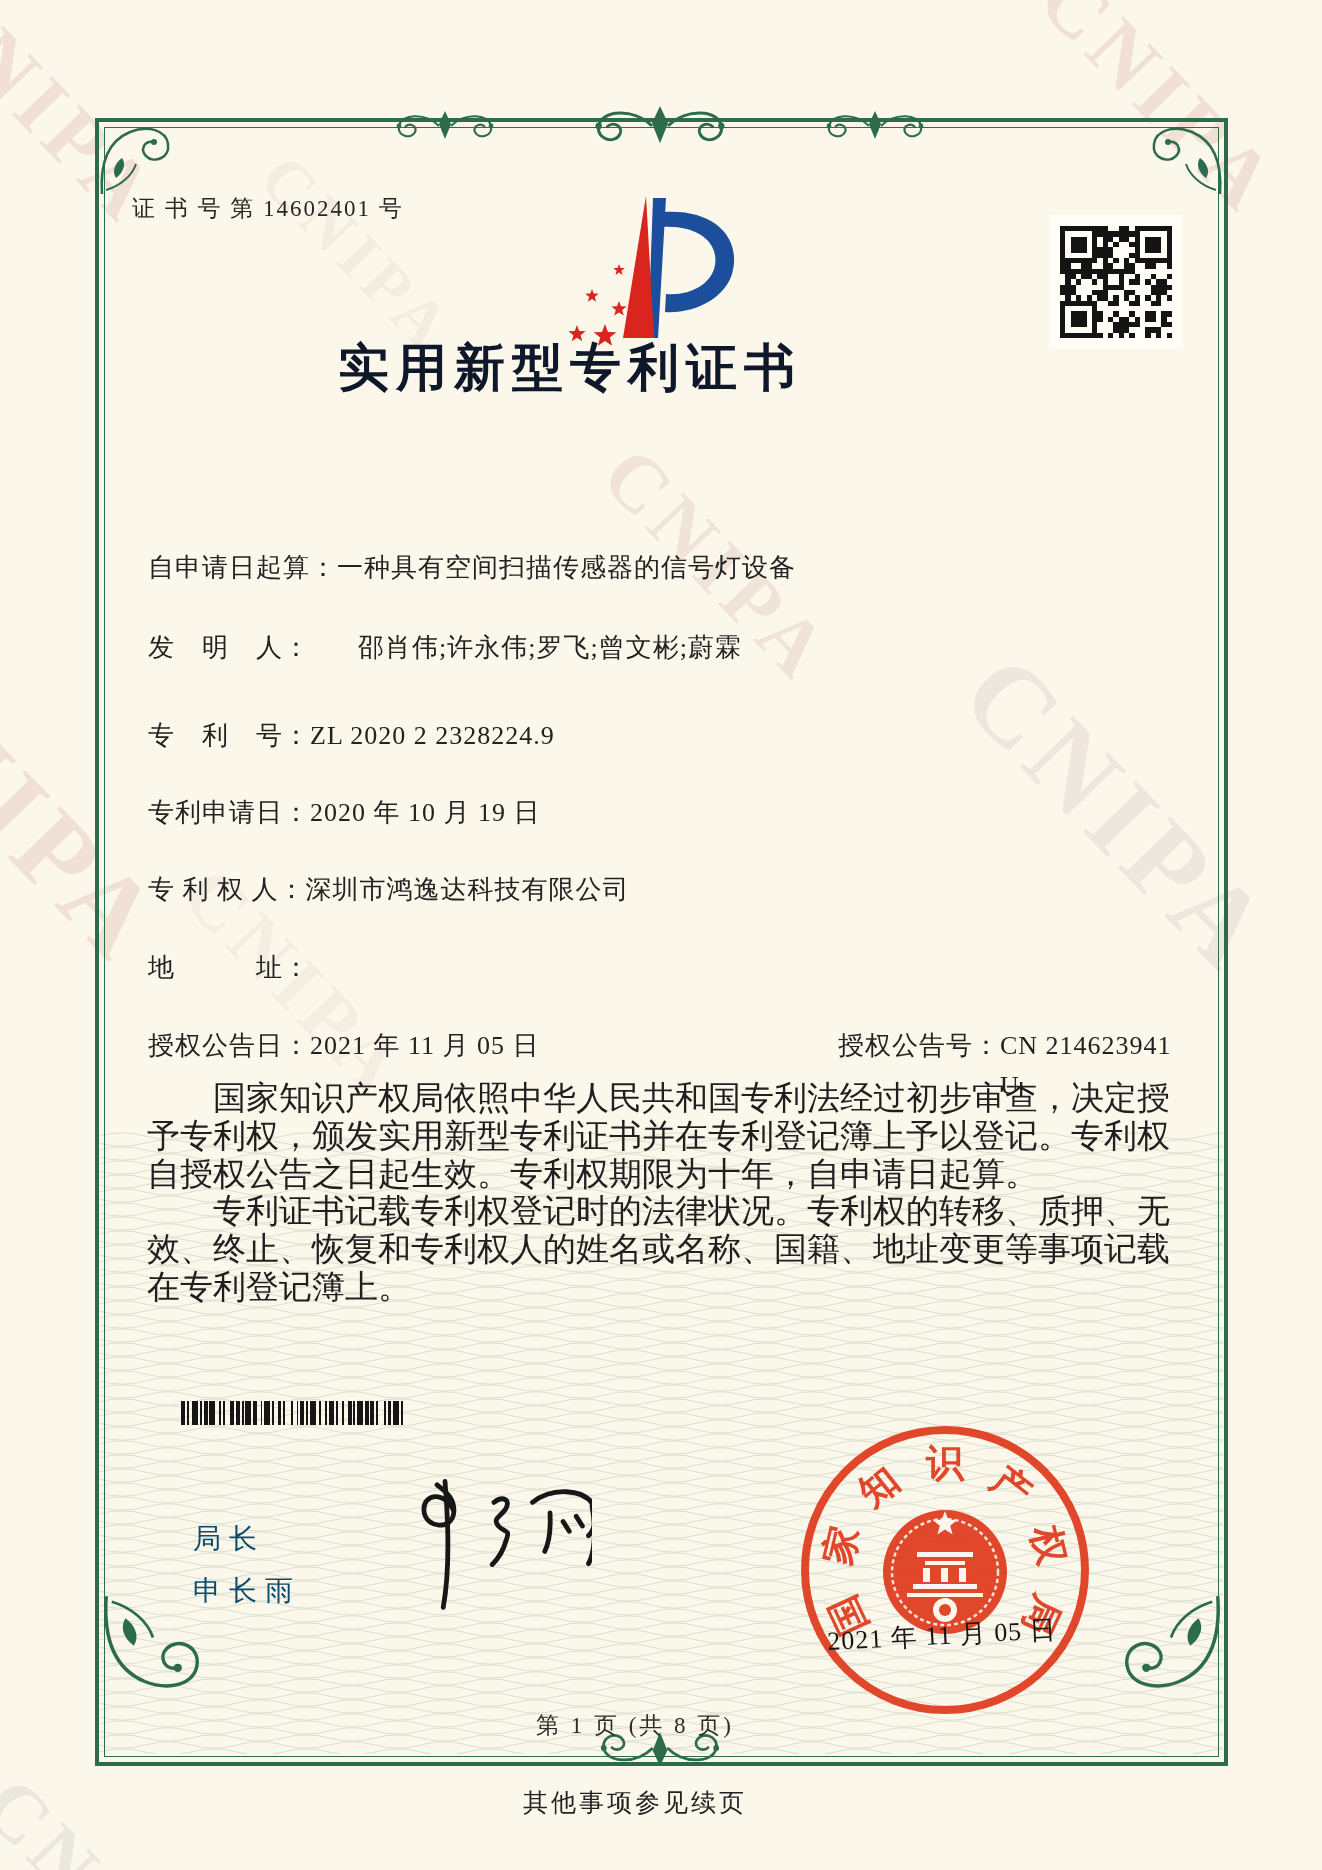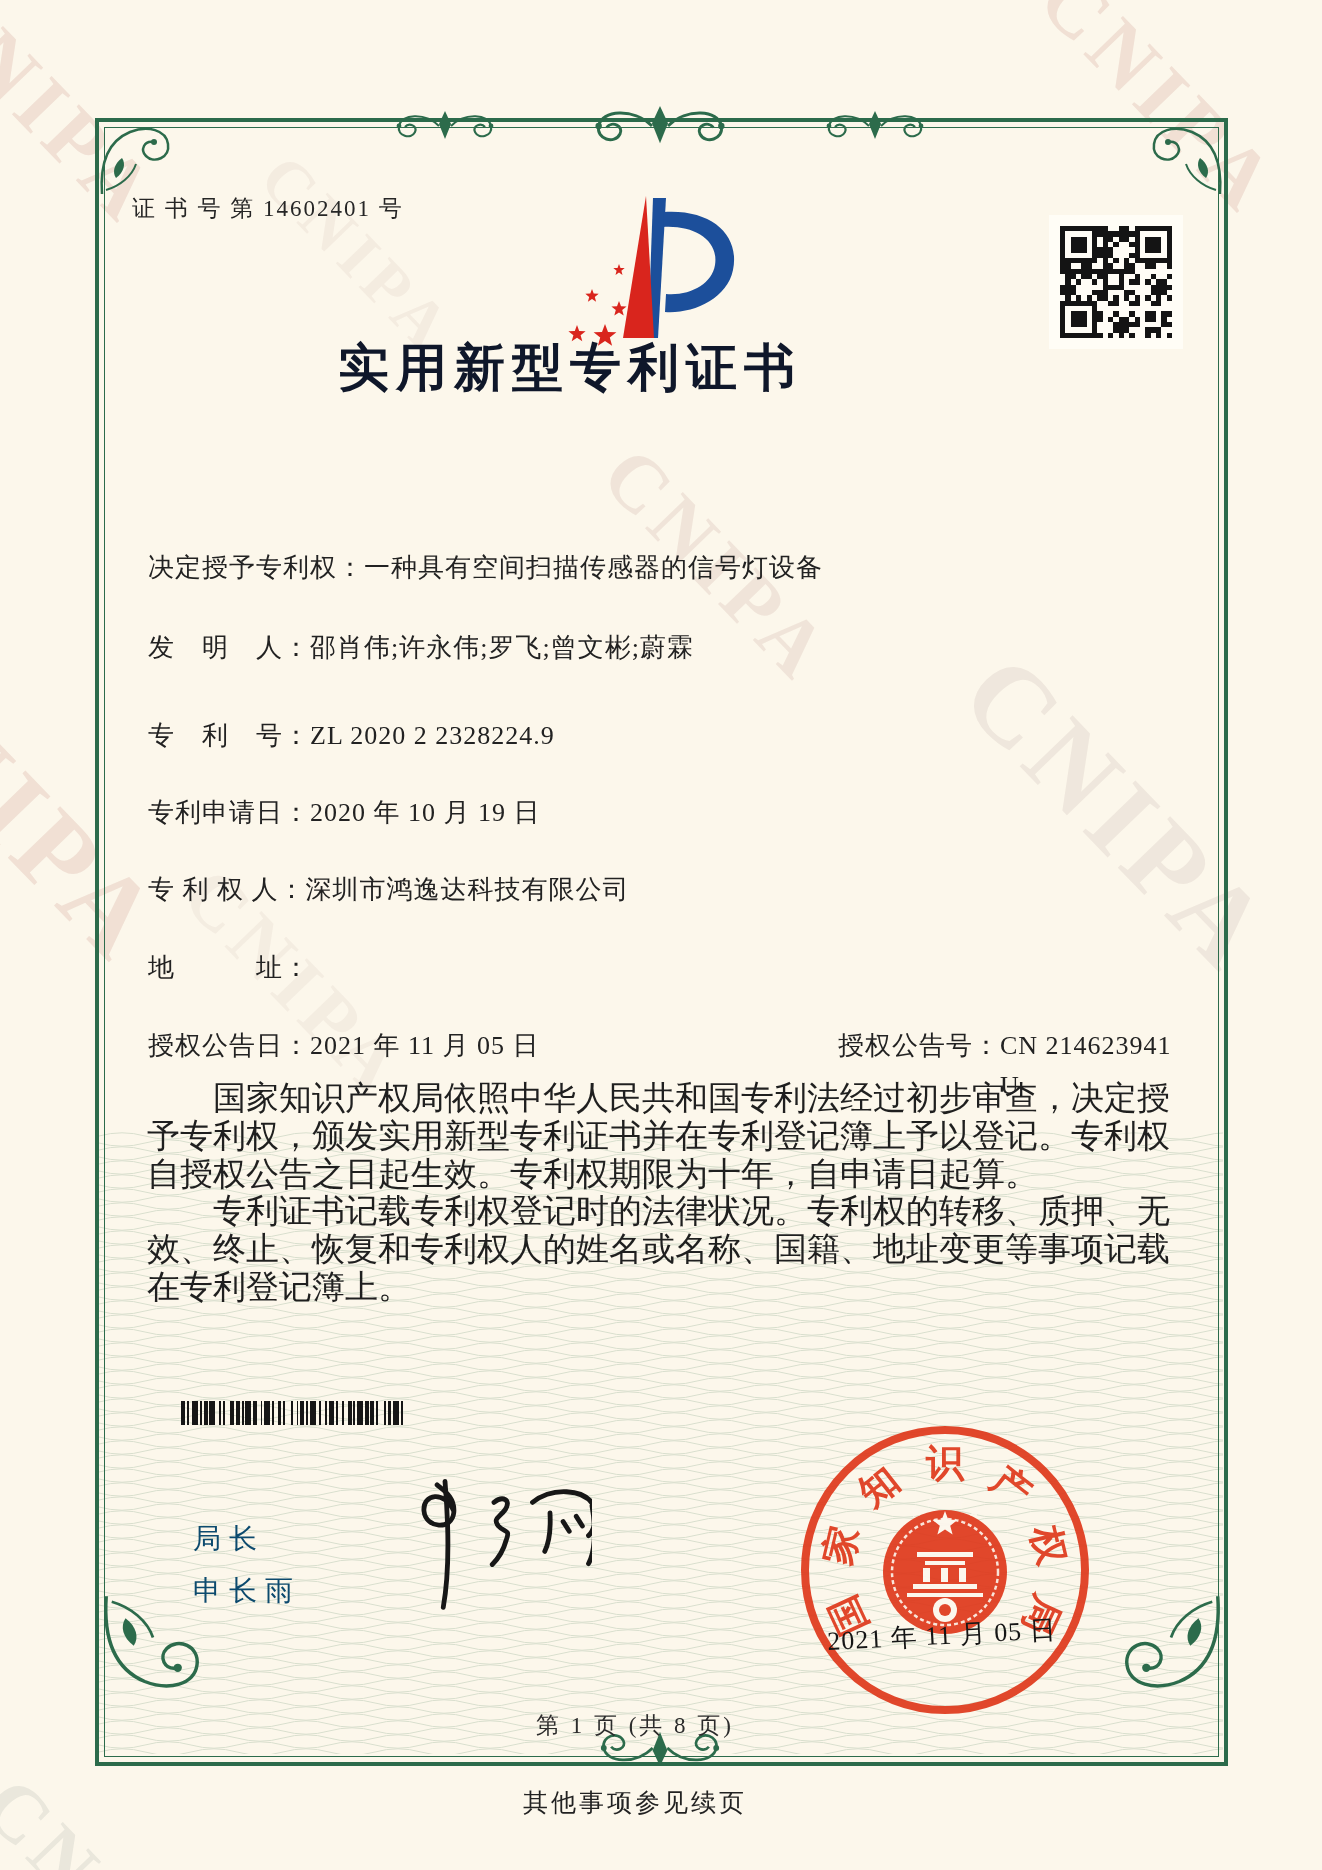--- a/index.html
+++ b/index.html
@@ -384,24 +384,24 @@
       <rect x="16" y="2" width="3" height="3" fill="#141414"></rect>
       <rect x="0" y="14" width="7" height="7" fill="#141414"></rect>
       <rect x="1" y="15" width="5" height="5" fill="#fffdf6"></rect>
       <rect x="2" y="16" width="3" height="3" fill="#141414"></rect>
     </svg>
 </div>
 
 <div id="title">实用新型专利证书</div>
 
 <div class="field-row" style="top:548px;">
-  <span class="field-label">决定授予专利权：</span>
+  <span class="field-label">自申请日起算：</span>
   <span class="field-value">一种具有空间扫描传感器的信号灯设备</span>
 </div>
-<div class="field-row" style="top:628px;">
+<div class="field-row" style="top:628px;gap:48px;">
   <span class="field-label">发　明　人：</span>
   <span class="field-value">邵肖伟;许永伟;罗飞;曾文彬;蔚霖</span>
 </div>
 <div class="field-row" style="top:716px;">
   <span class="field-label">专　利　号：</span>
   <span class="field-value">ZL 2020 2 2328224.9</span>
 </div>
 <div class="field-row" style="top:793px;">
   <span class="field-label">专利申请日：</span>
   <span class="field-value">2020 年 10 月 19 日</span>

